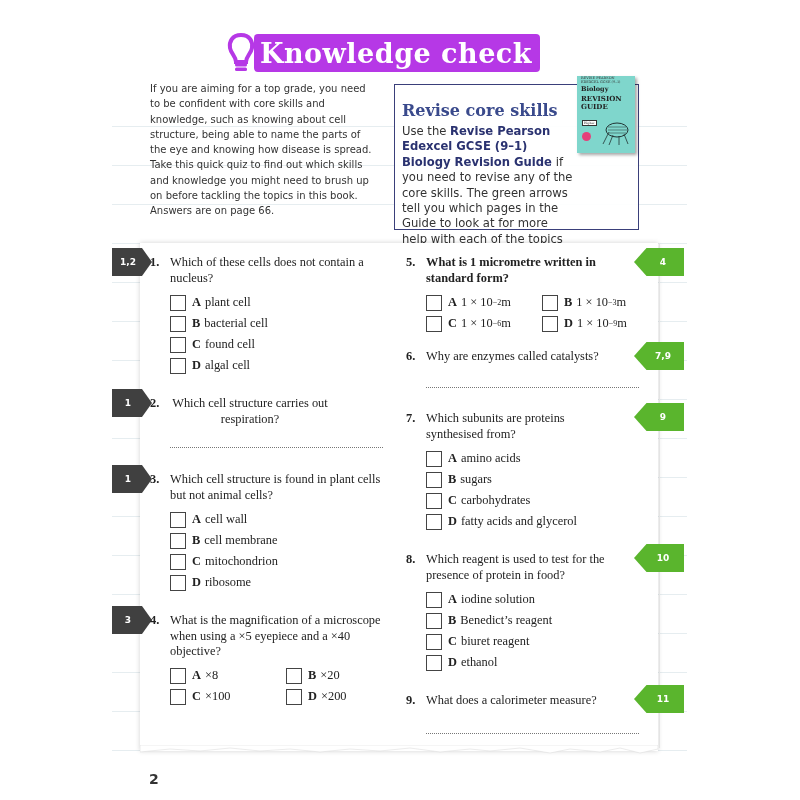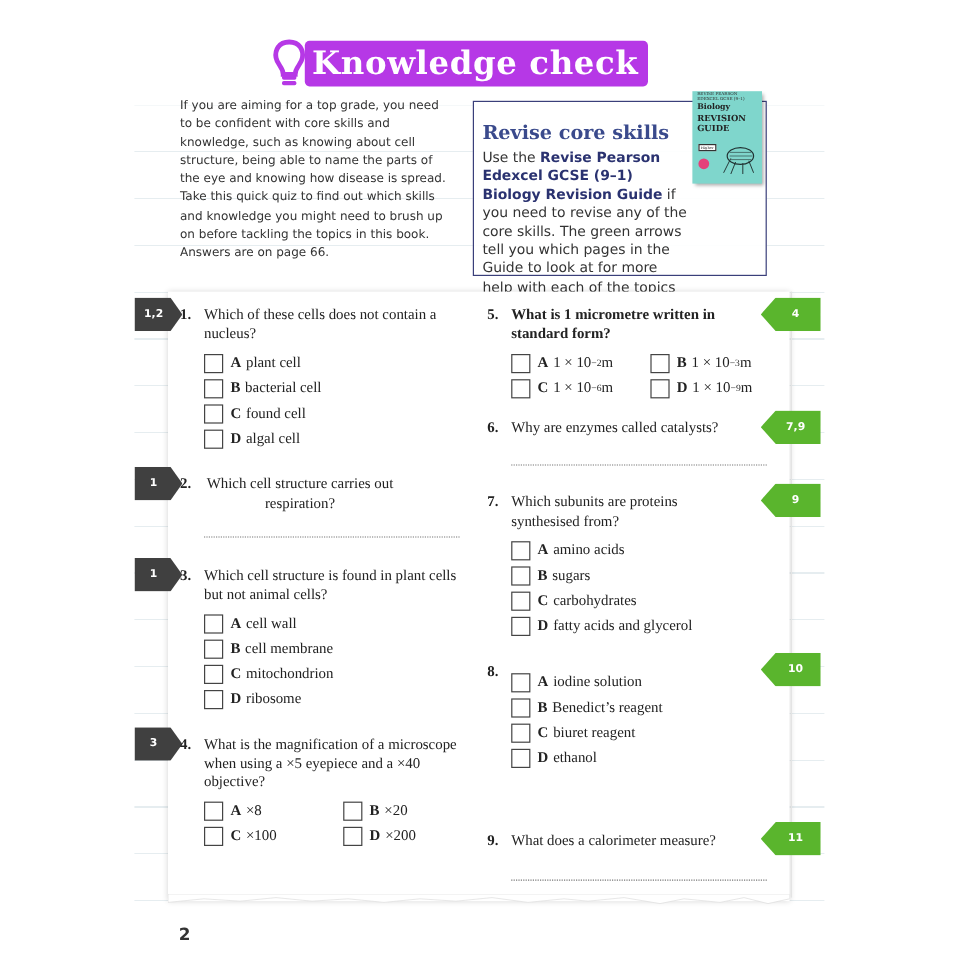--- a/index.html
+++ b/index.html
@@ -252,20 +252,21 @@
         <span class="box"></span>
         <span class="opt-letter">D</span>
         <span>fatty acids and glycerol</span>
       </div>
   </div>
 </div>
 
 <div class="tag-right" style="left:634px;top:544px;">10</div>
 <div class="q" style="left:406px;top:552px;width:240px;">
   <span class="q-num">8.</span>
+  <div class="q-text">Which reagent is used to test for the presence of protein in food?</div>
   <div class="opts">
     <div class="opt">
         <span class="box"></span>
         <span class="opt-letter">A</span>
         <span>iodine solution</span>
       </div>
     <div class="opt">
         <span class="box"></span>
         <span class="opt-letter">B</span>
         <span>Benedict’s reagent</span>

